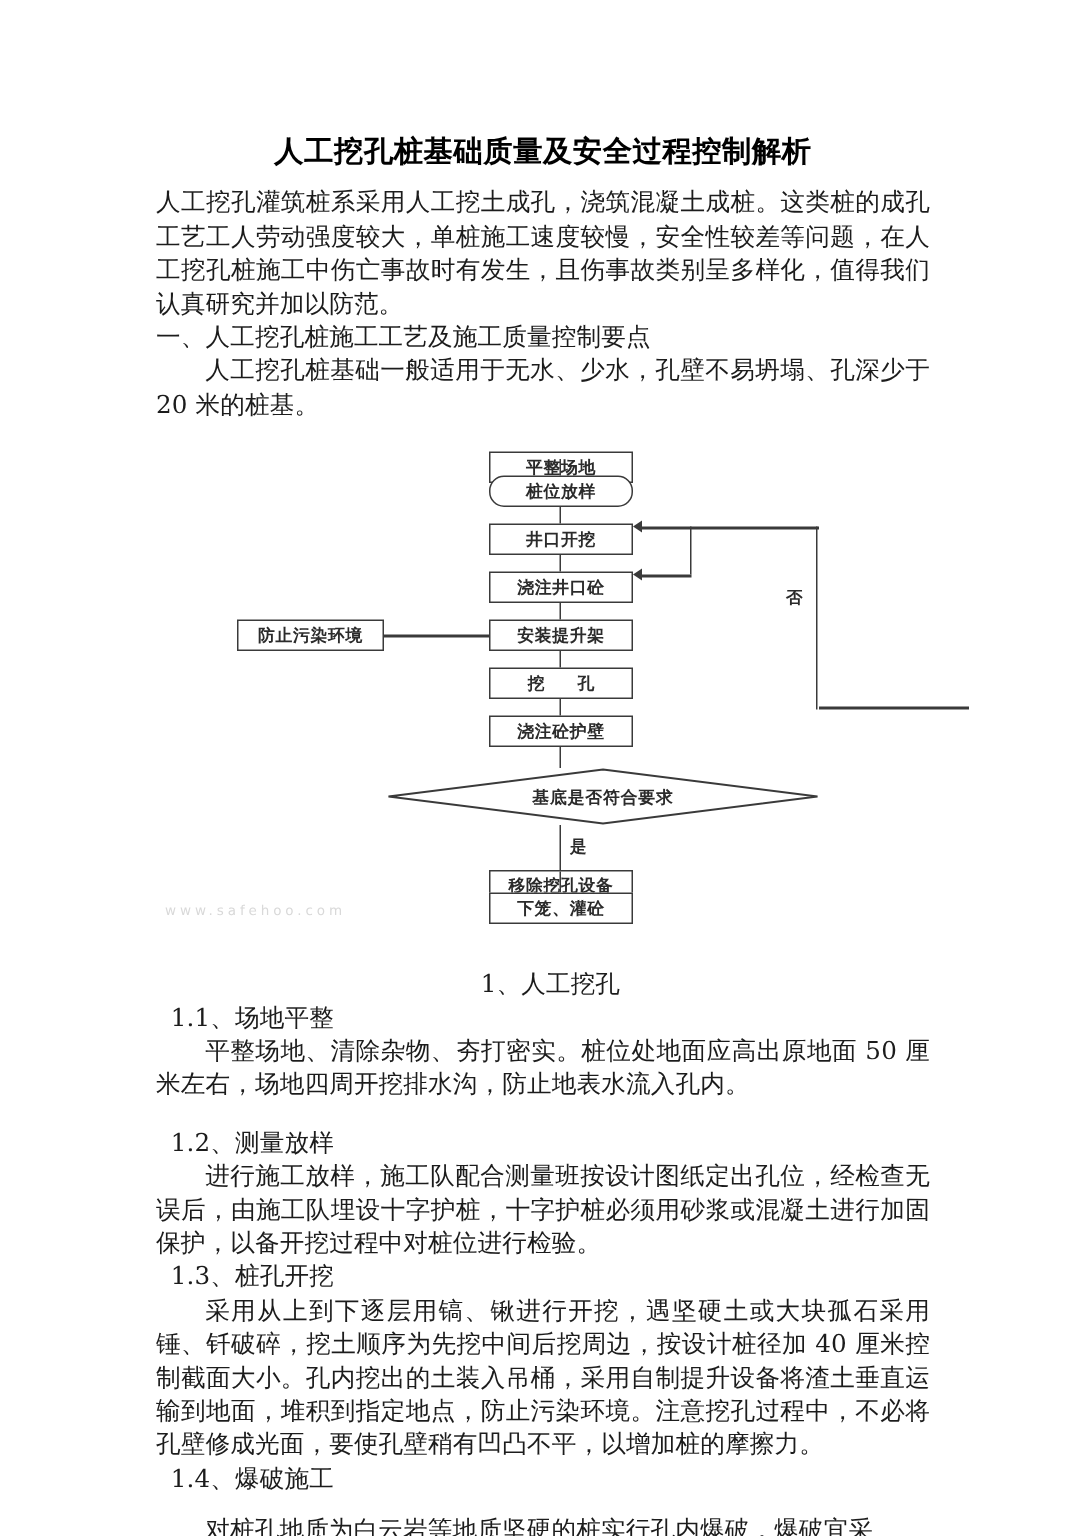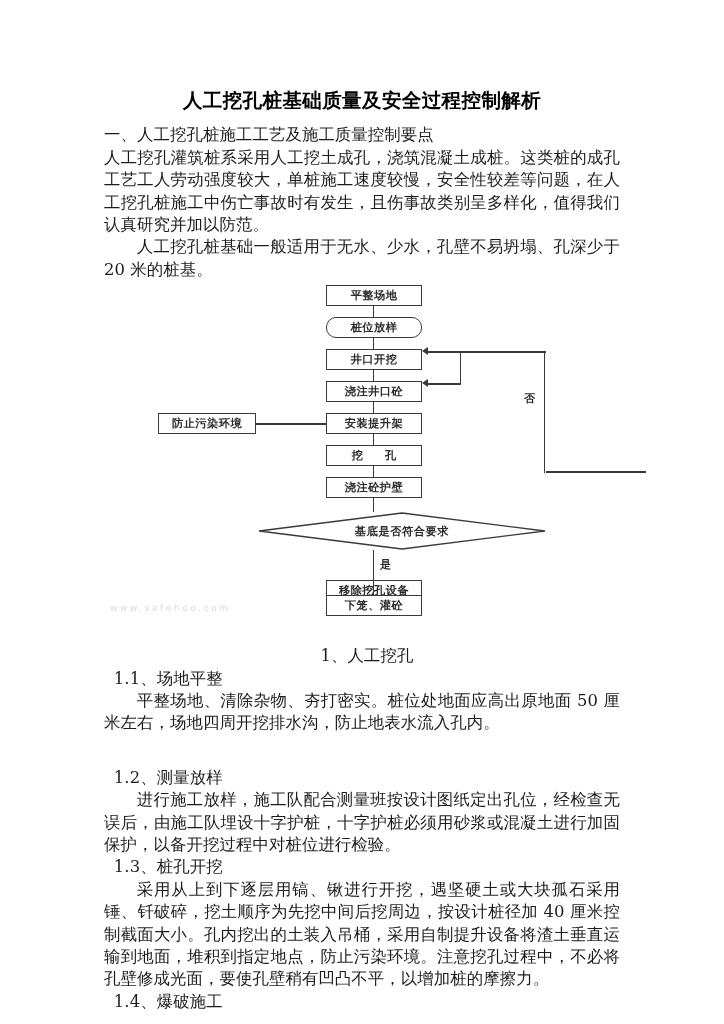--- a/index.html
+++ b/index.html
@@ -124,29 +124,29 @@
   }
 </style>
 </head>
 <body>
 
 <div class="page">
   <div class="content">
 
     <div class="doc-title">人工挖孔桩基础质量及安全过程控制解析</div>
 
+    <p class="para">人工挖孔灌筑桩系采用人工挖土成孔，浇筑混凝土成桩。这类桩的成孔工艺工人劳动强度较大，单桩施工速度较慢，安全性较差等问题，在人工挖孔桩施工中伤亡事故时有发生，且伤事故类别呈多样化，值得我们认真研究并加以防范。</p>
+
     <p class="para tight">一、人工挖孔桩施工工艺及施工质量控制要点</p>
 
-    <p class="para">人工挖孔灌筑桩系采用人工挖土成孔，浇筑混凝土成桩。这类桩的成孔工艺工人劳动强度较大，单桩施工速度较慢，安全性较差等问题，在人工挖孔桩施工中伤亡事故时有发生，且伤事故类别呈多样化，值得我们认真研究并加以防范。</p>
-
     <p class="para indent">人工挖孔桩基础一般适用于无水、少水，孔壁不易坍塌、孔深少于 20 米的桩基。</p>
 
     <div class="flow">
 
-      <div class="fbox" style="left:222px; top:0px; width:96px; height:21px;">平整场地</div>
+      <div class="fbox" style="left:222px; top:16px; width:96px; height:21px;">平整场地</div>
 
       <div class="fbox" style="left:222px; top:32px; width:96px; height:21px;border-radius:10px;">桩位放样</div>
 
       <div class="fbox" style="left:222px; top:64px; width:96px; height:21px;">井口开挖</div>
 
       <div class="fbox" style="left:222px; top:96px; width:96px; height:21px;">浇注井口砼</div>
 
       <div class="fbox" style="left:222px; top:128px; width:96px; height:21px;">安装提升架</div>
 
       <div class="fbox wide-gap" style="left:222px; top:160px; width:96px; height:21px;">挖  孔</div>
@@ -196,21 +196,21 @@
       <div class="arrow-head arrow-left" style="position:absolute; left:318px; top:-260px;"></div>
       <div class="branch-label" style="position:absolute; left:420px; top:-248px;">否</div>
     </div>
 
     <p class="para tight" style="margin-top:6px; text-indent:0.6em;text-align:center;">1、人工挖孔</p>
 
     <p class="para tight" style="text-indent:0.6em;">1.1、场地平整</p>
 
     <p class="para indent">平整场地、清除杂物、夯打密实。桩位处地面应高出原地面 50 厘米左右，场地四周开挖排水沟，防止地表水流入孔内。</p>
 
-    <p class="para tight" style="margin-top:32px; text-indent:0.6em;">1.2、测量放样</p>
+    <p class="para tight" style="margin-top:16px; text-indent:0.6em;">1.2、测量放样</p>
 
     <p class="para indent">进行施工放样，施工队配合测量班按设计图纸定出孔位，经检查无误后，由施工队埋设十字护桩，十字护桩必须用砂浆或混凝土进行加固保护，以备开挖过程中对桩位进行检验。</p>
 
     <p class="para tight" style="text-indent:0.6em;">1.3、桩孔开挖</p>
 
     <p class="para indent">采用从上到下逐层用镐、锹进行开挖，遇坚硬土或大块孤石采用锤、钎破碎，挖土顺序为先挖中间后挖周边，按设计桩径加 40 厘米控制截面大小。孔内挖出的土装入吊桶，采用自制提升设备将渣土垂直运输到地面，堆积到指定地点，防止污染环境。注意挖孔过程中，不必将孔壁修成光面，要使孔壁稍有凹凸不平，以增加桩的摩擦力。</p>
 
     <p class="para tight" style="text-indent:0.6em;">1.4、爆破施工</p>
 
     <p class="para indent" style="margin-top:12px;">对桩孔地质为白云岩等地质坚硬的桩实行孔内爆破，爆破宜采</p>

